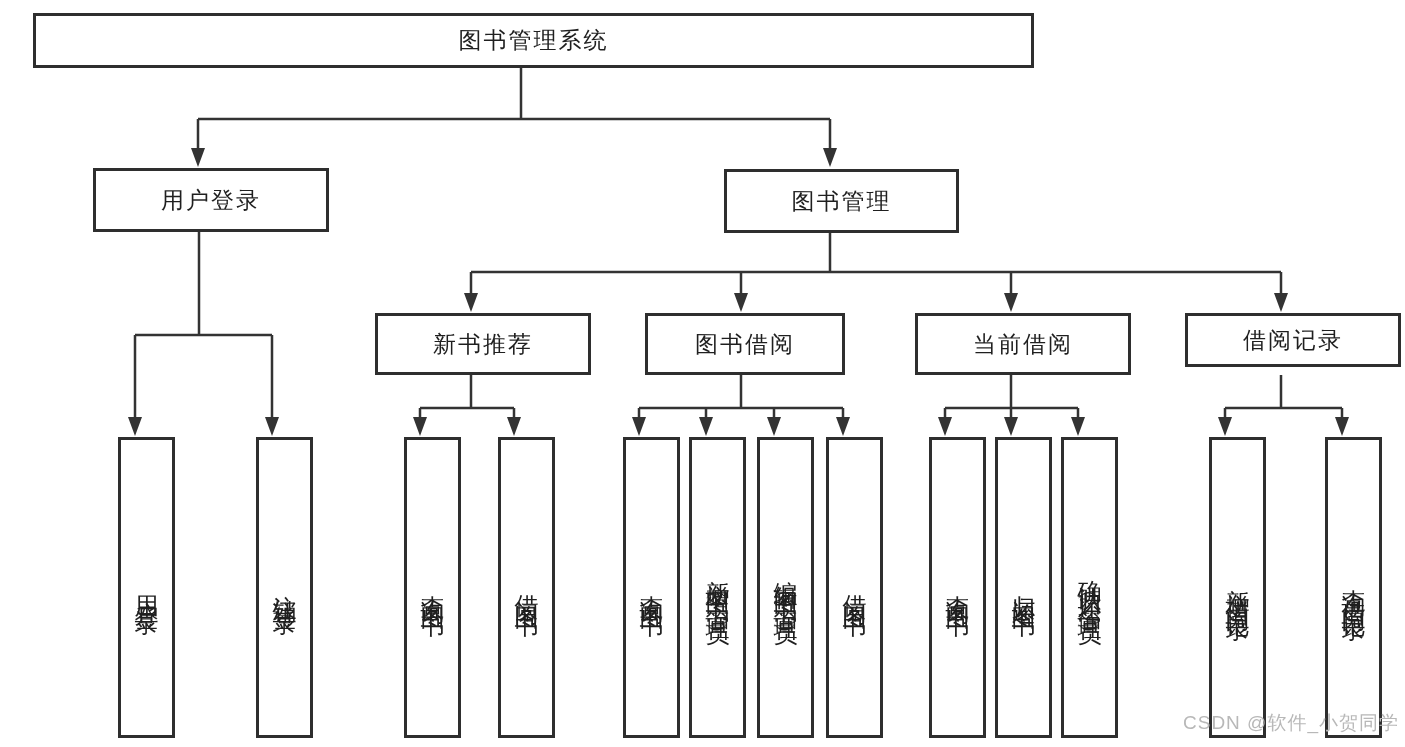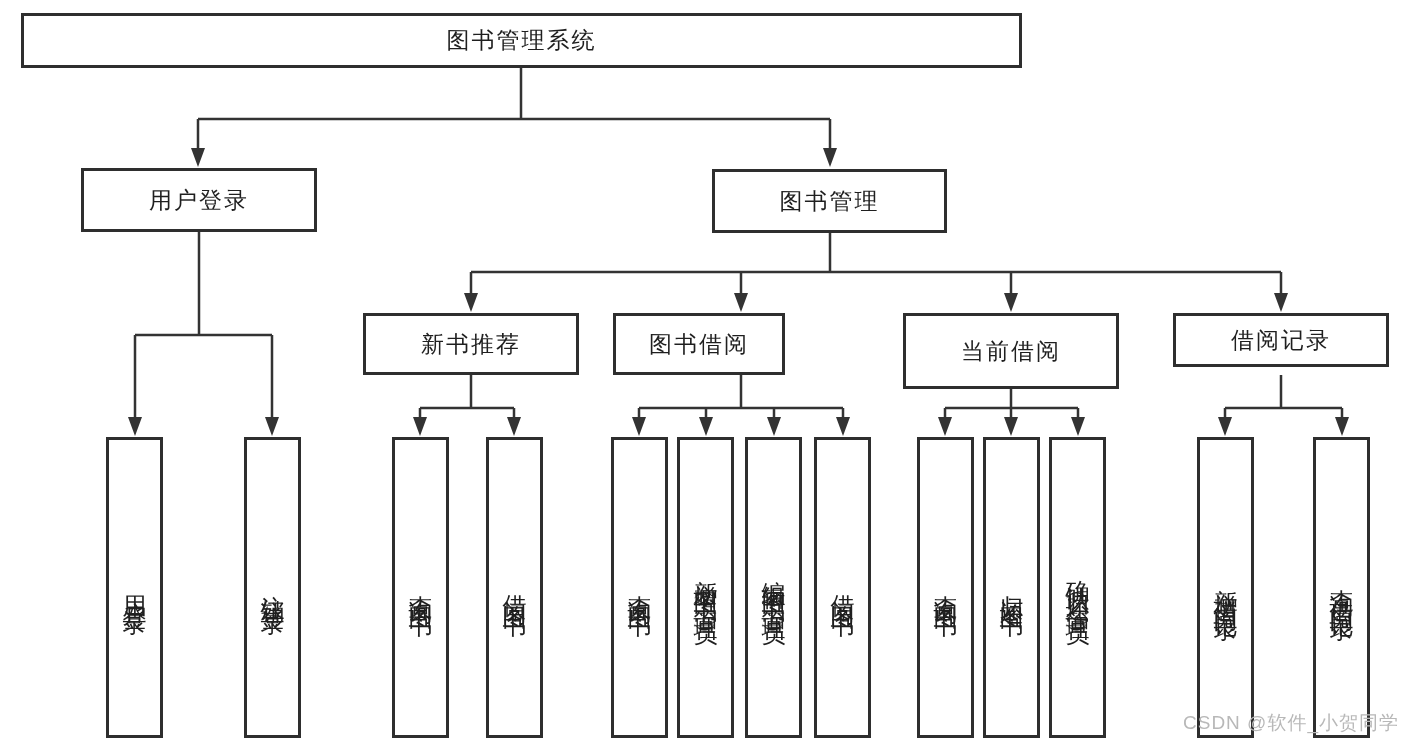--- a/index.html
+++ b/index.html
@@ -25,20 +25,21 @@
   .arrowhead { fill: var(--line); stroke: none; }
   .node {
     position: absolute;
     box-sizing: border-box;
     border: 3px solid var(--border);
     background: #ffffff;
     display: flex;
     align-items: center;
     justify-content: center;
     color: var(--text);
+    margin-left: 12px;
   }
   .h-node span {
     font-size: 23px;
     letter-spacing: 2px;
     white-space: nowrap;
   }
   .v-node span {
     writing-mode: vertical-rl;
     text-orientation: mixed;
     font-size: 24px;
@@ -92,24 +93,24 @@
   <div class="node h-node" style="left:81px;top:168px;width:236px;height:64px">
     <span>用户登录</span>
   </div>
   <div class="node h-node" style="left:363px;top:313px;width:216px;height:62px">
     <span>新书推荐</span>
   </div>
 
   <div class="node h-node" style="left:712px;top:169px;width:235px;height:64px">
     <span>图书管理</span>
   </div>
-  <div class="node h-node" style="left:613px;top:313px;width:172px;height:62px">
+  <div class="node h-node" style="left:633px;top:313px;width:200px;height:62px">
     <span>图书借阅</span>
   </div>
-  <div class="node h-node" style="left:903px;top:313px;width:216px;height:76px">
+  <div class="node h-node" style="left:903px;top:313px;width:216px;height:62px">
     <span>当前借阅</span>
   </div>
   <div class="node h-node" style="left:1173px;top:313px;width:216px;height:54px">
     <span>借阅记录</span>
   </div>
 
   <div class="node v-node" style="left:106px;top:437px;width:57px;height:301px">
     <span>用户登录</span>
   </div>
   <div class="node v-node" style="left:244px;top:437px;width:57px;height:301px">

